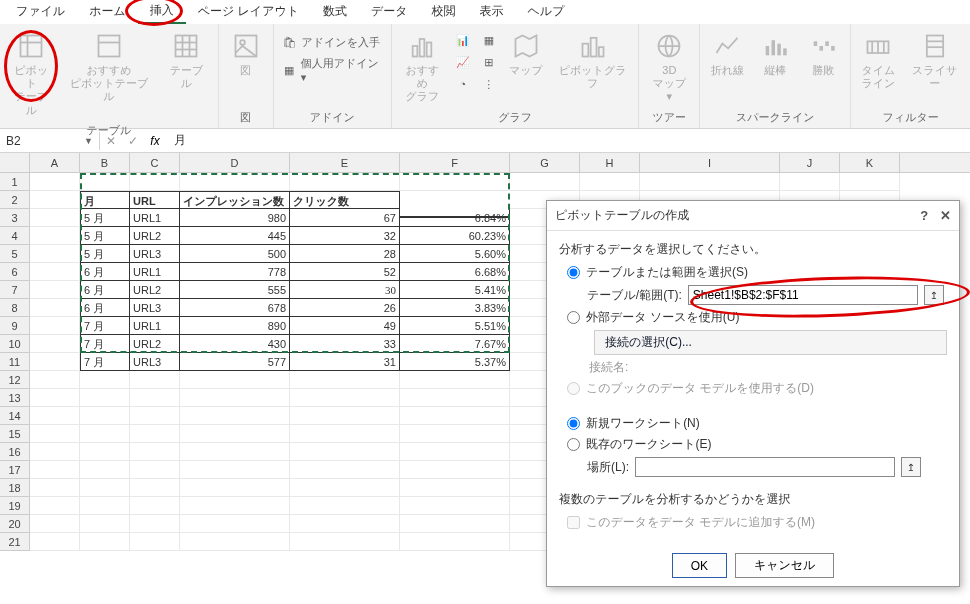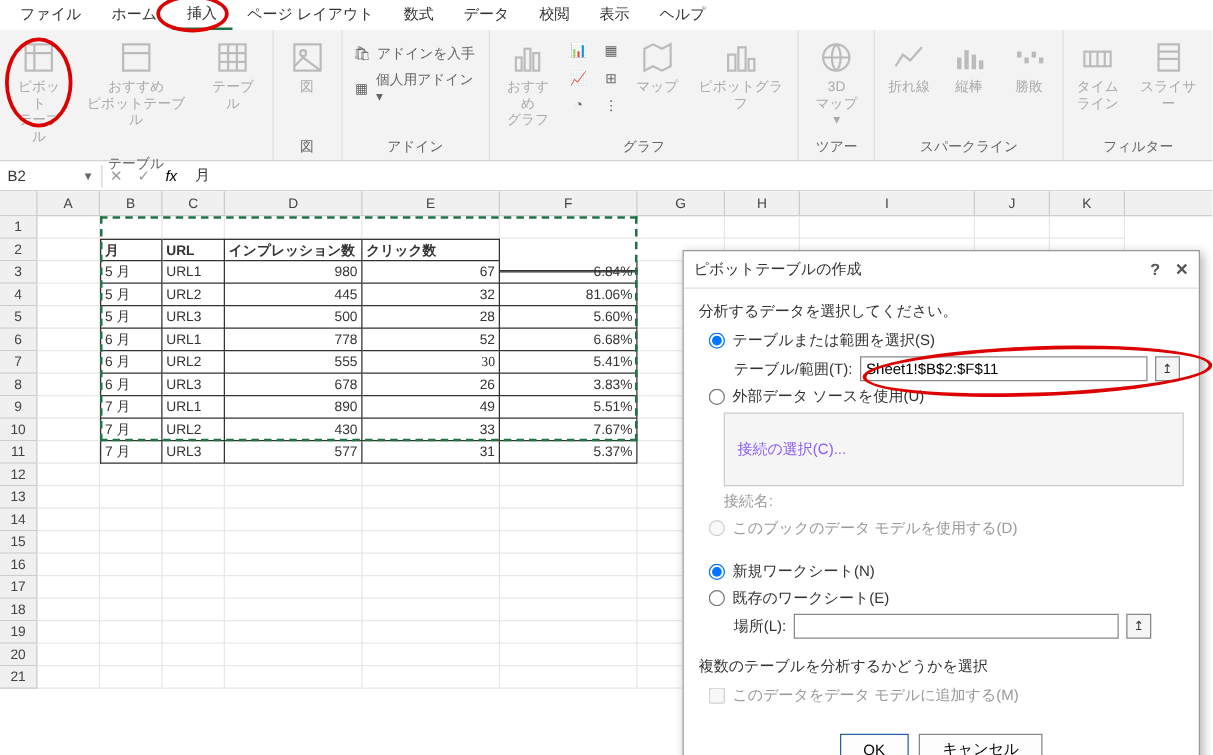--- a/index.html
+++ b/index.html
@@ -23,21 +23,21 @@
 .ribbon-btn.disabled { color: #aaa; }
 .ribbon-btn-icon { width: 32px; height: 32px; display: flex; align-items: center; justify-content: center; margin-bottom: 2px; }
 .ribbon-btn-icon svg { width: 28px; height: 28px; }
 .ribbon-btn-label { font-size: 11px; text-align: center; line-height: 1.2; white-space: pre-line; }
 .ribbon-btn-small { display: flex; align-items: center; padding: 2px 4px; cursor: pointer; color: #666; font-size: 11px; gap: 4px; }
 .ribbon-btn-small .sm-icon { width: 16px; height: 16px; display:flex; align-items:center; justify-content:center; }
 .ribbon-col { display: flex; flex-direction: column; gap: 2px; padding-top: 6px; }
 
 
 .formula-bar { display: flex; height: 24px; border-bottom: 1px solid #d4d4d4; align-items: center; }
-.name-box { width: 82px; border-right: 1px solid #d4d4d4; padding: 2px 6px; display: flex; align-items: center; justify-content: space-between; }
+.name-box { width: 100px; border-right: 1px solid #d4d4d4; padding: 2px 6px; display: flex; align-items: center; justify-content: space-between; }
 .name-box-dd { color: #666; font-size: 9px; }
 .fb-btn { width: 22px; text-align: center; color: #999; cursor: pointer; }
 .fb-fx { width: 22px; text-align: center; font-style: italic; color: #000000; cursor: pointer; }
 .fb-input { flex: 1; padding: 2px 8px; }
 
 
 .grid-area { position: relative; background: #fff; }
 .col-headers { display: flex; height: 20px; background: #f0f0f0; border-bottom: 1px solid #ccc; }
 .corner { width: 30px; background: #f0f0f0; border-right: 1px solid #ccc; }
 .col-h { border-right: 1px solid #ccc; text-align: center; line-height: 20px; color: #444; font-size: 11px; }
@@ -57,22 +57,22 @@
 .dlg-title-btns { display: flex; gap: 12px; }
 .dlg-close, .dlg-help { cursor: pointer; font-weight: bold; color: #555; font-size: 13px; }
 .dlg-body { padding: 10px 12px; font-size: 12px; }
 .dlg-section-label { margin-bottom: 6px; }
 .dlg-radio-row, .dlg-check-row { display: flex; align-items: center; gap: 6px; margin: 4px 0 4px 8px; }
 .dlg-sub-row { display: flex; align-items: center; gap: 6px; margin: 4px 0 4px 28px; }
 .dlg-input { border: 1px solid #888; padding: 2px 4px; font-size: 12px; height: 20px; }
 .dlg-input.range { width: 230px; }
 .dlg-input.loc { width: 260px; }
 .dlg-ref-btn { width: 20px; height: 20px; border: 1px solid #888; background: #f5f5f5; cursor: pointer; display: flex; align-items: center; justify-content: center; font-size: 10px; }
-.dlg-btn-disabled { padding: 20px 10px; border: 1px solid #ccc; background: #f5f5f5; color: #8b5cf6; margin-left: 20px; }
-.dlg-static { margin-left: 20px; color: #999; }
+.dlg-btn-disabled { padding: 3px 10px; border: 1px solid #ccc; background: #f5f5f5; color: #0f172a; margin-left: 35px; }
+.dlg-static { margin-left: 30px; color: #999; }
 .dlg-hr-gap { height: 10px; }
 .dlg-footer { display: flex; justify-content: center; gap: 8px; padding: 8px 12px; }
 .dlg-btn { padding: 3px 18px; border: 1px solid #888; background: #fdfdfd; cursor: pointer; font-size: 12px; }
 .dlg-btn.primary { border: 1px solid #2a5fa8; }
 input[type=radio], input[type=checkbox] { margin: 0; }
 .disabled-text { color: #999; }
 
 
 .cA{width:50px}.cB{width:50px}.cC{width:50px}.cD{width:110px}.cE{width:110px}.cF{width:110px}.cG{width:70px}.cH{width:60px}.cI{width:140px}.cJ{width:60px}.cK{width:60px}
 </style>
@@ -374,21 +374,21 @@
         <div class="cell cJ"></div>
         <div class="cell cK"></div>
       </div>
       <div class="row">
         <div class="row-h">4</div>
         <div class="cell cA"></div>
         <div class="cell cB tbl-border-l" style="border-right: 1px solid rgb(51, 51, 51); border-bottom: 1px solid rgb(51, 51, 51);">5 月</div>
         <div class="cell cC" style="border-right: 1px solid rgb(51, 51, 51); border-bottom: 1px solid rgb(51, 51, 51);">URL2</div>
         <div class="cell cD num" style="border-right: 1px solid rgb(51, 51, 51); border-bottom: 1px solid rgb(51, 51, 51);">445</div>
         <div class="cell cE num" style="border-right: 1px solid rgb(51, 51, 51); border-bottom: 1px solid rgb(51, 51, 51);">32</div>
-        <div class="cell cF tbl-border-r num" style="border-right: 1px solid rgb(51, 51, 51); border-bottom: 1px solid rgb(51, 51, 51);">81.06%</div>
+        <div class="cell cF tbl-border-r num" style="border-right: 1px solid rgb(51, 51, 51); border-bottom: 1px solid rgb(51, 51, 51);">60.23%</div>
         <div class="cell cG"></div>
         <div class="cell cH"></div>
         <div class="cell cI"></div>
         <div class="cell cJ"></div>
         <div class="cell cK"></div>
       </div>
       <div class="row">
         <div class="row-h">5</div>
         <div class="cell cA"></div>
         <div class="cell cB tbl-border-l" style="border-right: 1px solid rgb(51, 51, 51); border-bottom: 1px solid rgb(51, 51, 51);">5 月</div>

